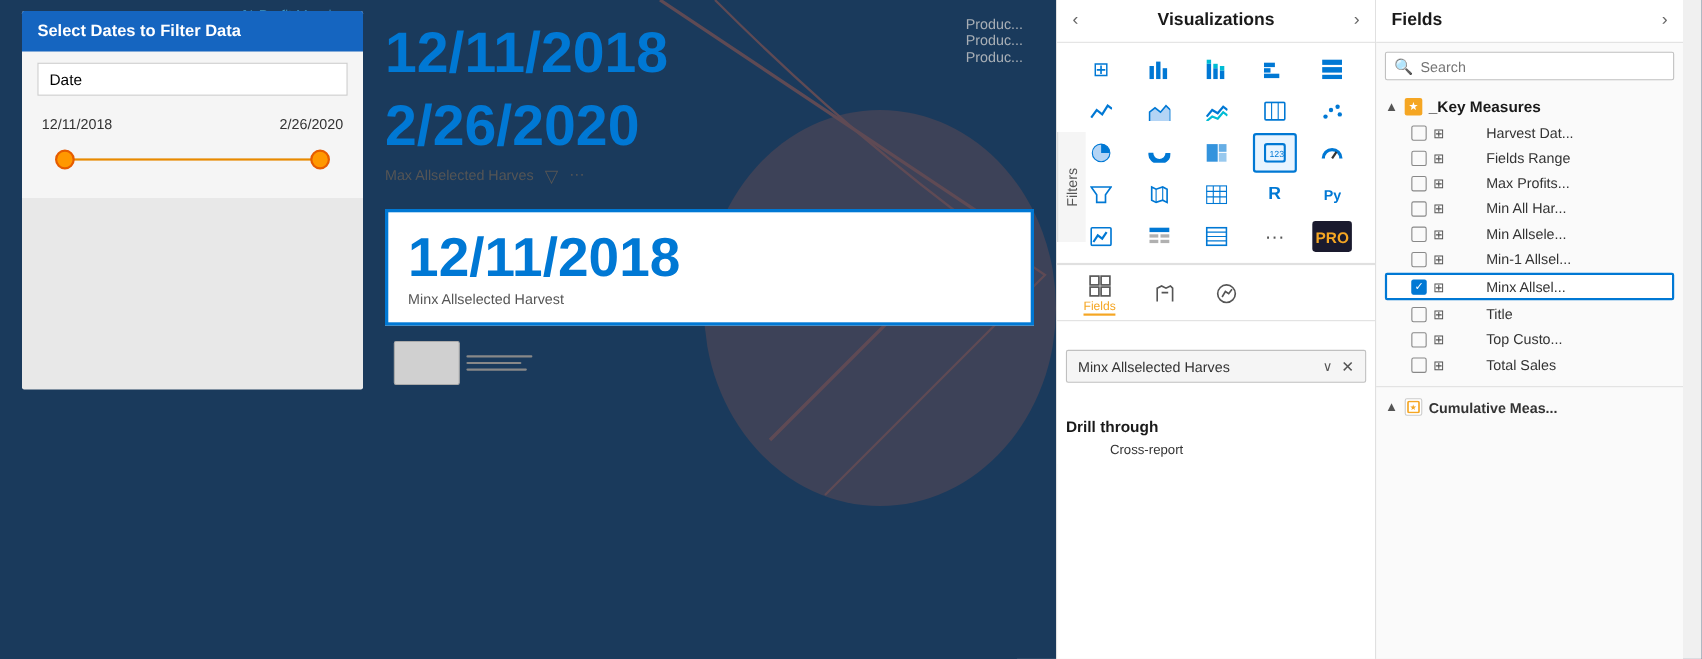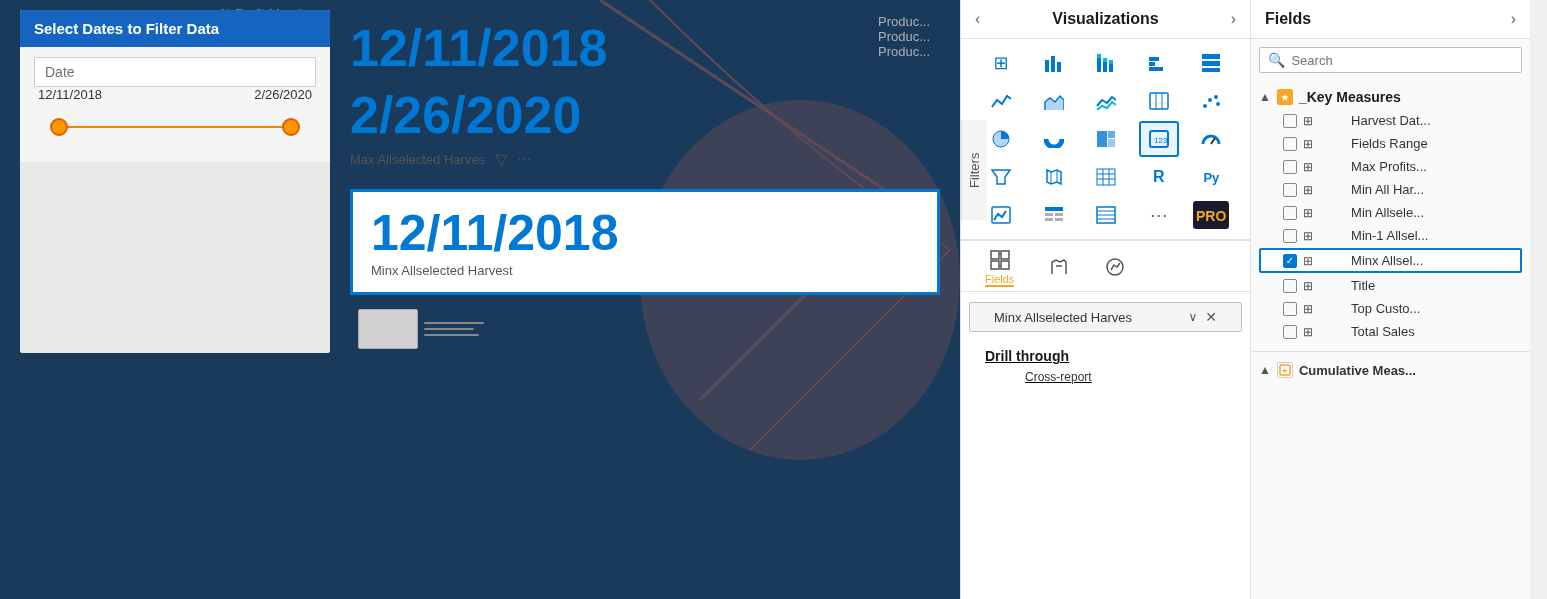--- a/index.html
+++ b/index.html
@@ -69,22 +69,22 @@
       padding: 10px 14px;
     }
 
     .date-filter-body {
       padding: 10px 14px;
       background: #f5f5f5;
     }
 
     .date-label {
       font-size: 14px;
-      color: #737373;
-      margin-bottom: 0;
+      color: #000000;
+      margin-bottom: 18px;
       background: white;
       padding: 6px 10px;
       border: 1px solid #ccc;
     }
 
     .date-range-row {
       display: flex;
       justify-content: space-between;
       font-size: 13px;
       color: #333;
@@ -236,44 +236,43 @@
 
     .viz-tab-btn.active .viz-tab-label {
       color: #f5a623;
       border-bottom: 2px solid #f5a623;
     }
 
     .fields-value-dropdown {
       background: #f5f5f5;
       border: 1px solid #c0c0c0;
       border-radius: 2px;
-      padding: 6px 24px;
+      padding: 6px 10px;
       font-size: 13px;
       display: flex;
       align-items: center;
       justify-content: space-between;
       gap: 8px;
-      margin: 4px 0;
+      margin: 20px 0;
     }
 
     .fields-value-text {
       flex: 1;
       color: #333;
       white-space: nowrap;
       overflow: hidden;
       text-overflow: ellipsis;
     }
 
     .fields-chevron { color: #555; font-size: 12px; }
     .fields-x { color: #555; font-size: 14px; cursor: pointer; }
 
     .drill-through-section {
-      padding: 6px 24px;
+      padding: 6px 8px;
       background: #fff;
-      text-decoration: underline;
     }
 
     .drill-through-label {
       font-size: 14px;
       font-weight: 600;
       color: #1a1a1a;
     }
 
     .cross-report-label {
       font-size: 12px;

